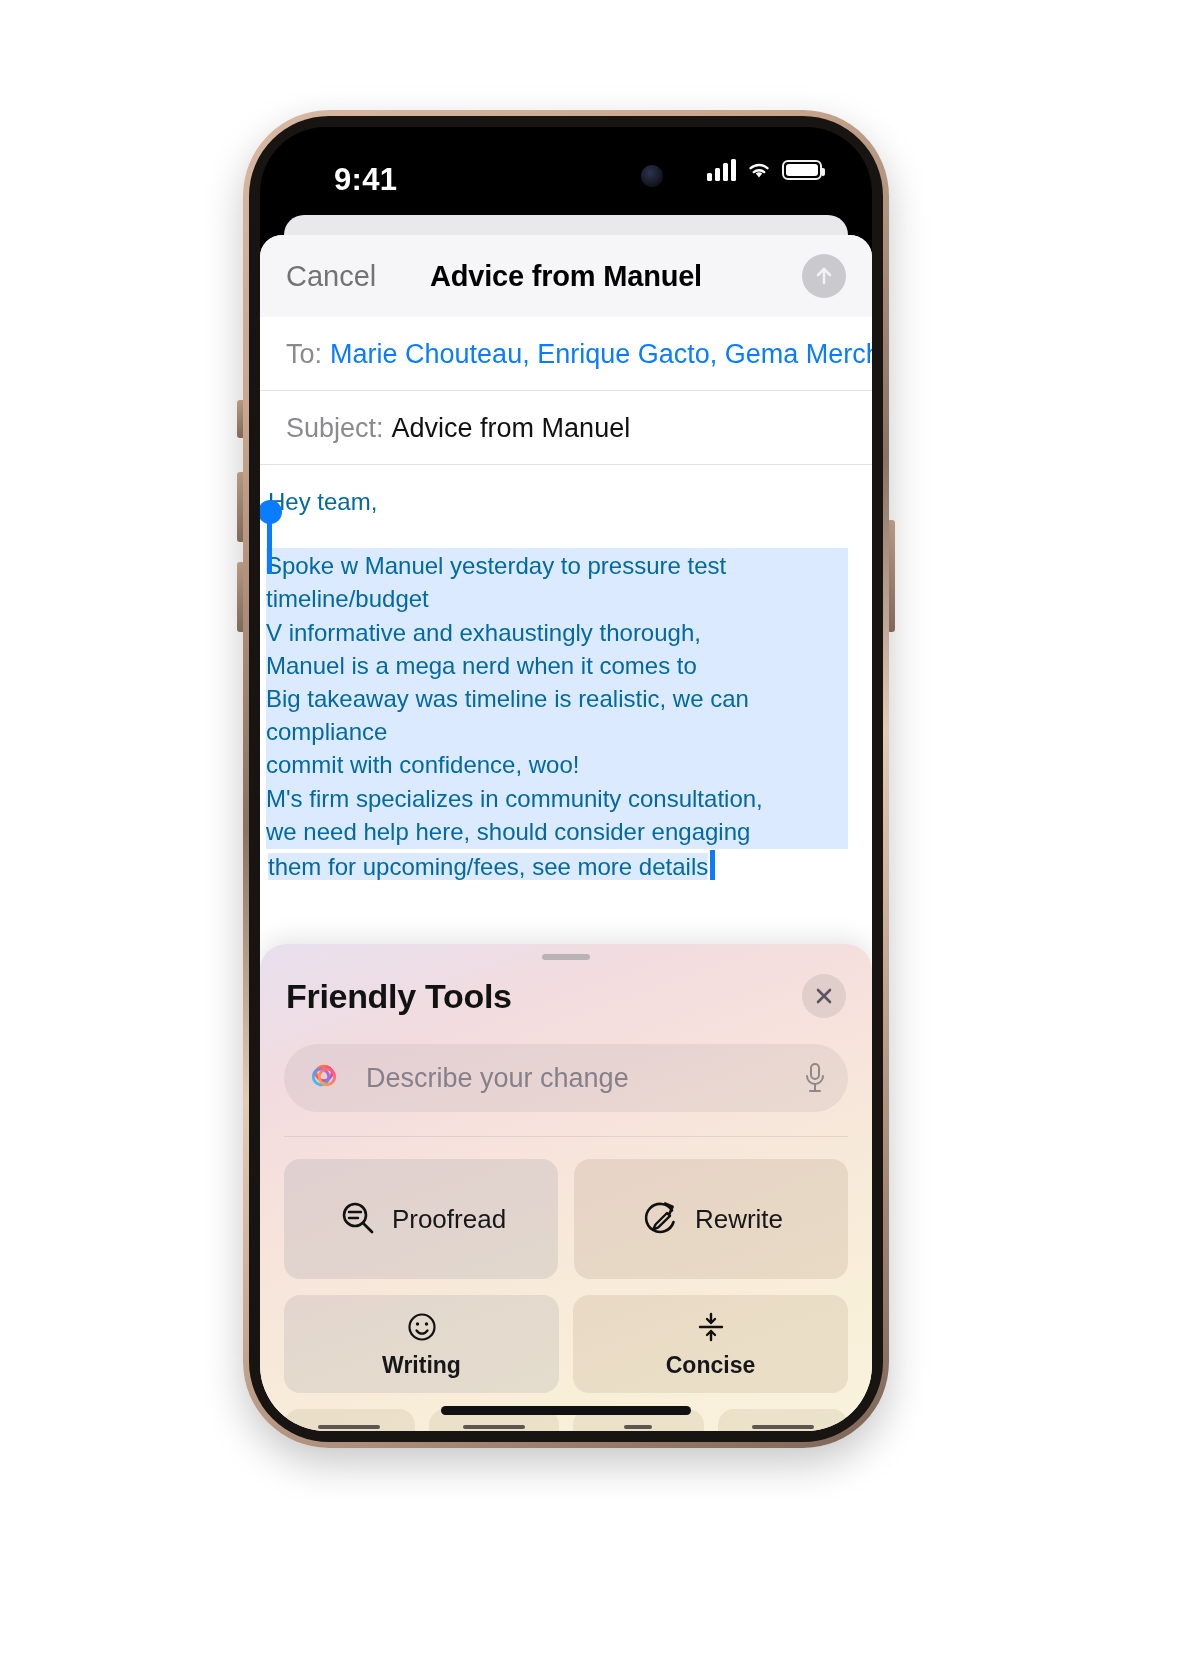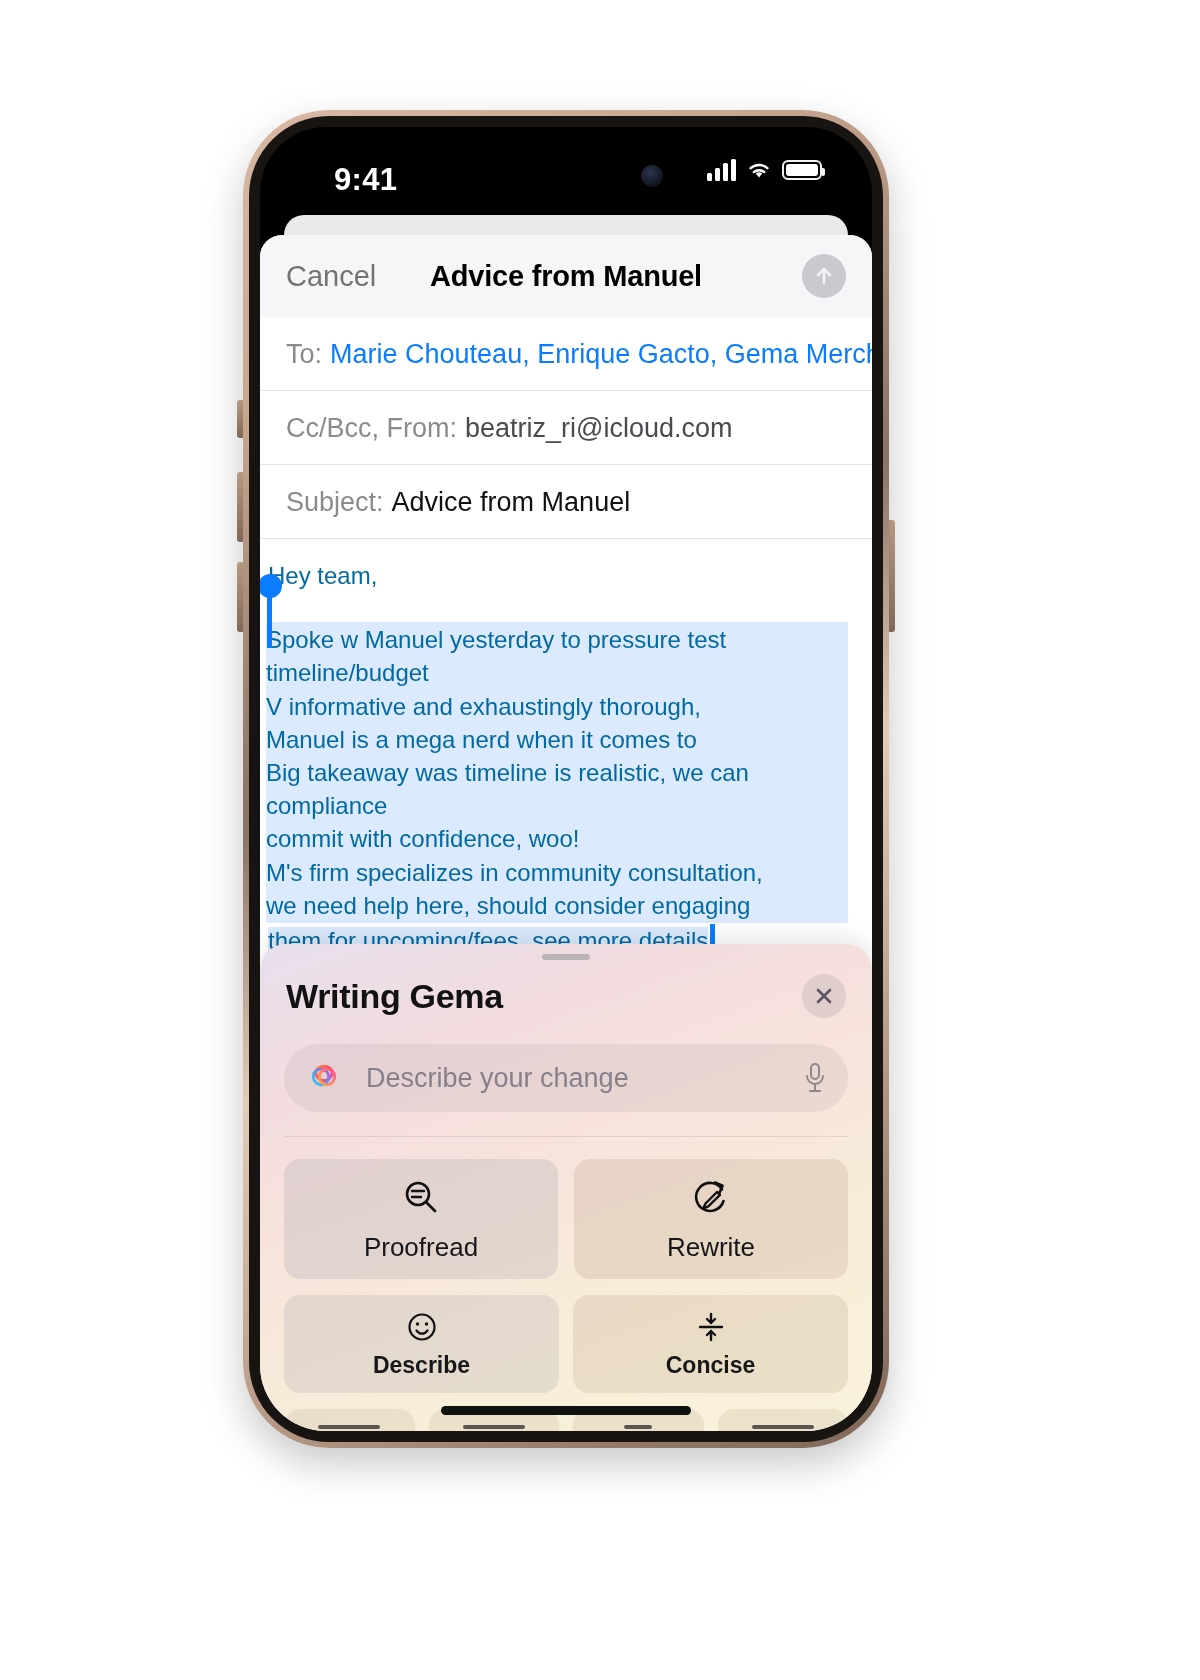--- a/index.html
+++ b/index.html
@@ -171,21 +171,21 @@
   }
   .ai-glyph { width: 40px; height: 40px; flex: 0 0 40px; }
   .wt-search-text { flex: 1; font-size: 27px; color: #86808a; }
   .mic-icon { width: 26px; height: 32px; flex: 0 0 26px; opacity: .55; }
 
   .wt-divider { margin: 24px 24px 0 24px; height: 1px; background: rgba(120,110,110,.17); }
 
   .wt-grid2 { display: flex; gap: 16px; padding: 22px 24px 0 24px; }
   .big-card {
     flex: 1; height: 120px; border-radius: 16px;
-    display: flex; flex-direction: column; align-items: center; justify-content: center; gap: 12px;
+    display: flex; flex-direction: row; align-items: center; justify-content: center; gap: 12px;
     cursor: pointer; border: 0;
     font-family: "Liberation Sans", sans-serif;
   }
   .big-card.c1 { background: rgba(150,148,160,.22); }
   .big-card.c2 { background: rgba(170,140,120,.20); }
   .big-card span { font-size: 26px; color: #17171a; }
 
   .wt-grid3 { display: flex; gap: 14px; padding: 16px 24px 0 24px; }
   .tone-card {
     flex: 1; height: 98px; border-radius: 16px;
@@ -266,24 +266,20 @@
               <path d="M13 20V7M13 6l-6 6M13 6l6 6" stroke="#f2f2f5" stroke-width="2.6" fill="none" stroke-linecap="round" stroke-linejoin="round"></path>
             </svg>
           </button>
         </div>
 
         <div class="field-row">
           <span class="field-label">To:</span>
           <span class="field-value link">Marie Chouteau, Enrique Gacto, Gema Merchán</span>
         </div>
 
-        <div class="field-row">
-          <span class="field-label">Cc/Bcc, From:</span>
-          <span class="field-value grey">beatriz_ri@icloud.com</span>
-        </div>
 
         <div class="field-row">
           <span class="field-label">Subject:</span>
           <span class="field-value">Advice from Manuel</span>
         </div>
 
         <div class="mail-body">
           <div class="body-line">Hey team,</div>
           <div style="height:30px"></div>
           <div class="sel-block">
@@ -301,21 +297,21 @@
           <div class="body-line">
             <span class="body-sel">them for upcoming/fees, see more details</span><span class="caret"></span>
           </div>
         </div>
       </div>
 
       <div class="wt-panel">
         <div class="wt-grabber"></div>
 
         <div class="wt-head">
-          <div class="wt-title">Writing Gema</div>
+          <div class="wt-title">Friendly Tools</div>
           <button class="wt-close">
             <svg width="22" height="22" viewBox="0 0 22 22">
               <path d="M5 5l12 12M17 5L5 17" stroke="#5a5560" stroke-width="2.6" stroke-linecap="round"></path>
             </svg>
           </button>
         </div>
 
         <div class="wt-search">
           <svg class="ai-glyph" viewBox="0 0 44 44">
             <defs>
@@ -370,21 +366,21 @@
         </div>
 
         <div class="wt-grid3">
           <button class="tone-card t1">
             <svg width="34" height="34" viewBox="0 0 34 34">
               <circle cx="17" cy="17" r="12.5" stroke="#111" stroke-width="2.2" fill="none"></circle>
               <circle cx="12.5" cy="14" r="1.7" fill="#111"></circle>
               <circle cx="21.5" cy="14" r="1.7" fill="#111"></circle>
               <path d="M11.5 20.5c1.6 2.2 3.4 3.2 5.5 3.2s3.9-1 5.5-3.2" stroke="#111" stroke-width="2.2" fill="none" stroke-linecap="round"></path>
             </svg>
-            <span>Describe</span>
+            <span>Writing</span>
           </button>
           <button class="tone-card t3">
             <svg width="34" height="34" viewBox="0 0 34 34">
               <path d="M17 4v9M13 9l4 4 4-4" stroke="#111" stroke-width="2.4" fill="none" stroke-linecap="round" stroke-linejoin="round"></path>
               <path d="M6 17h22" stroke="#111" stroke-width="2.4" stroke-linecap="round"></path>
               <path d="M17 30v-9M13 25l4-4 4 4" stroke="#111" stroke-width="2.4" fill="none" stroke-linecap="round" stroke-linejoin="round"></path>
             </svg>
             <span>Concise</span>
           </button>
         </div>

